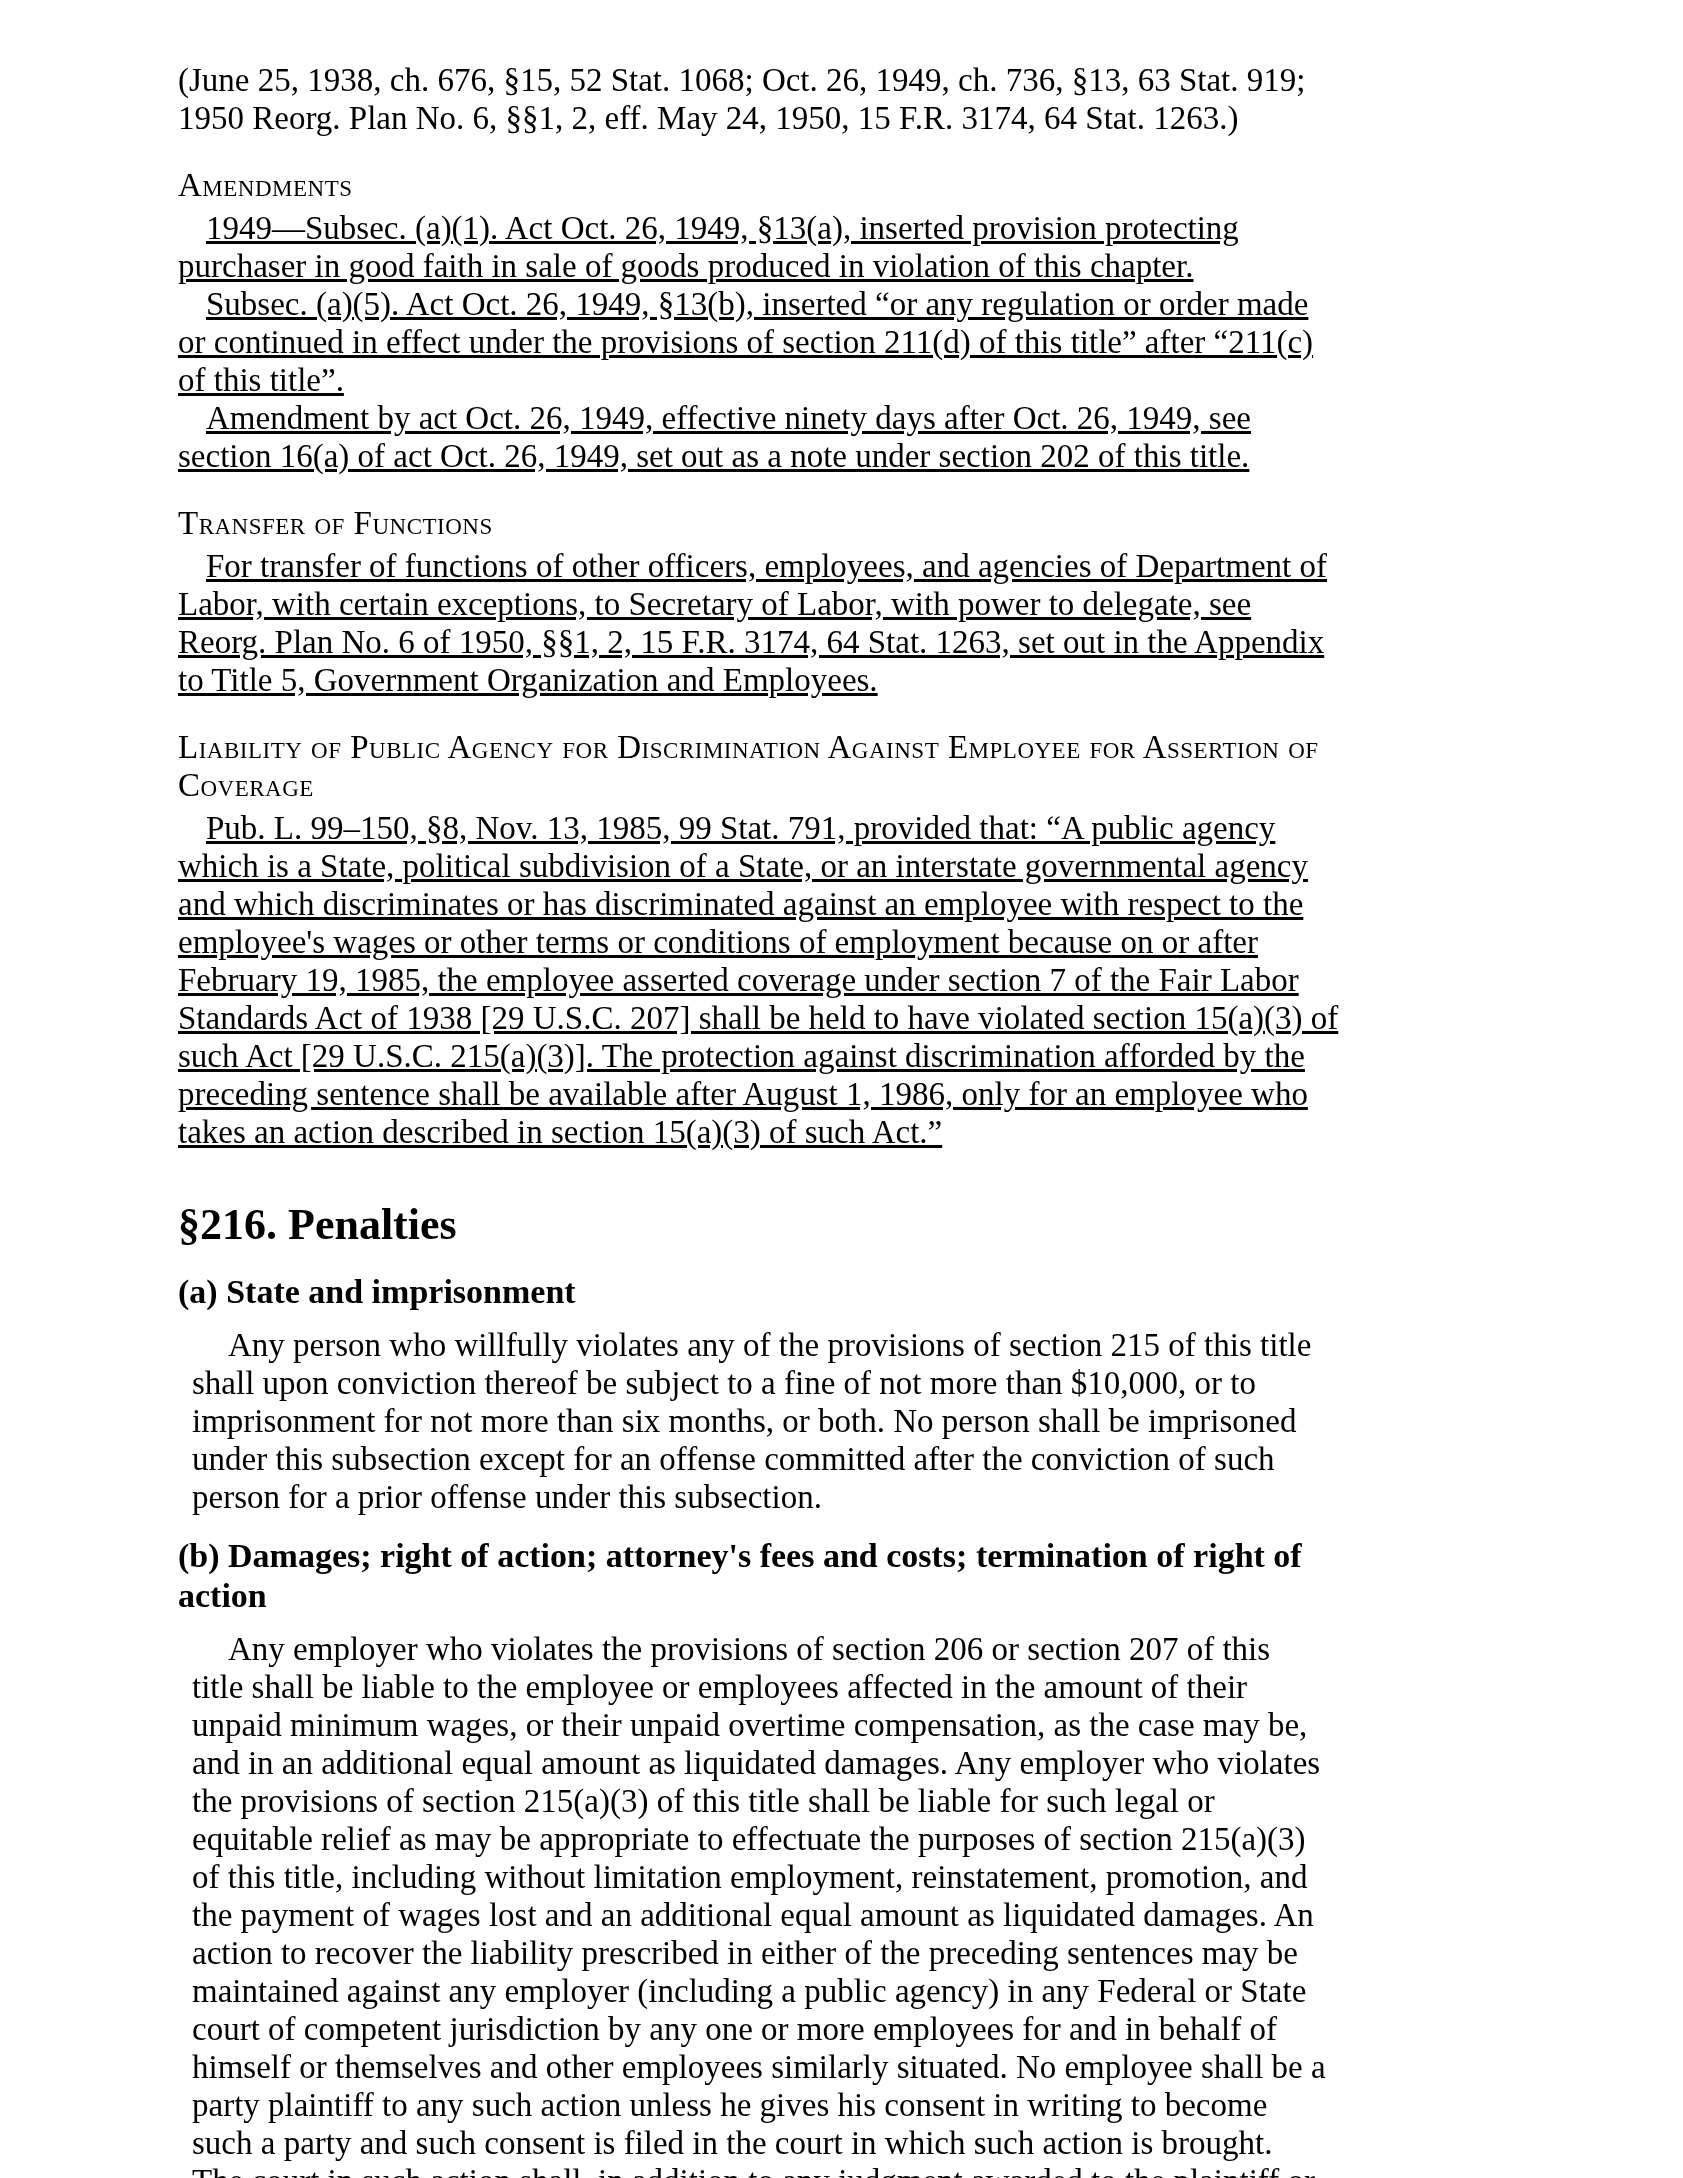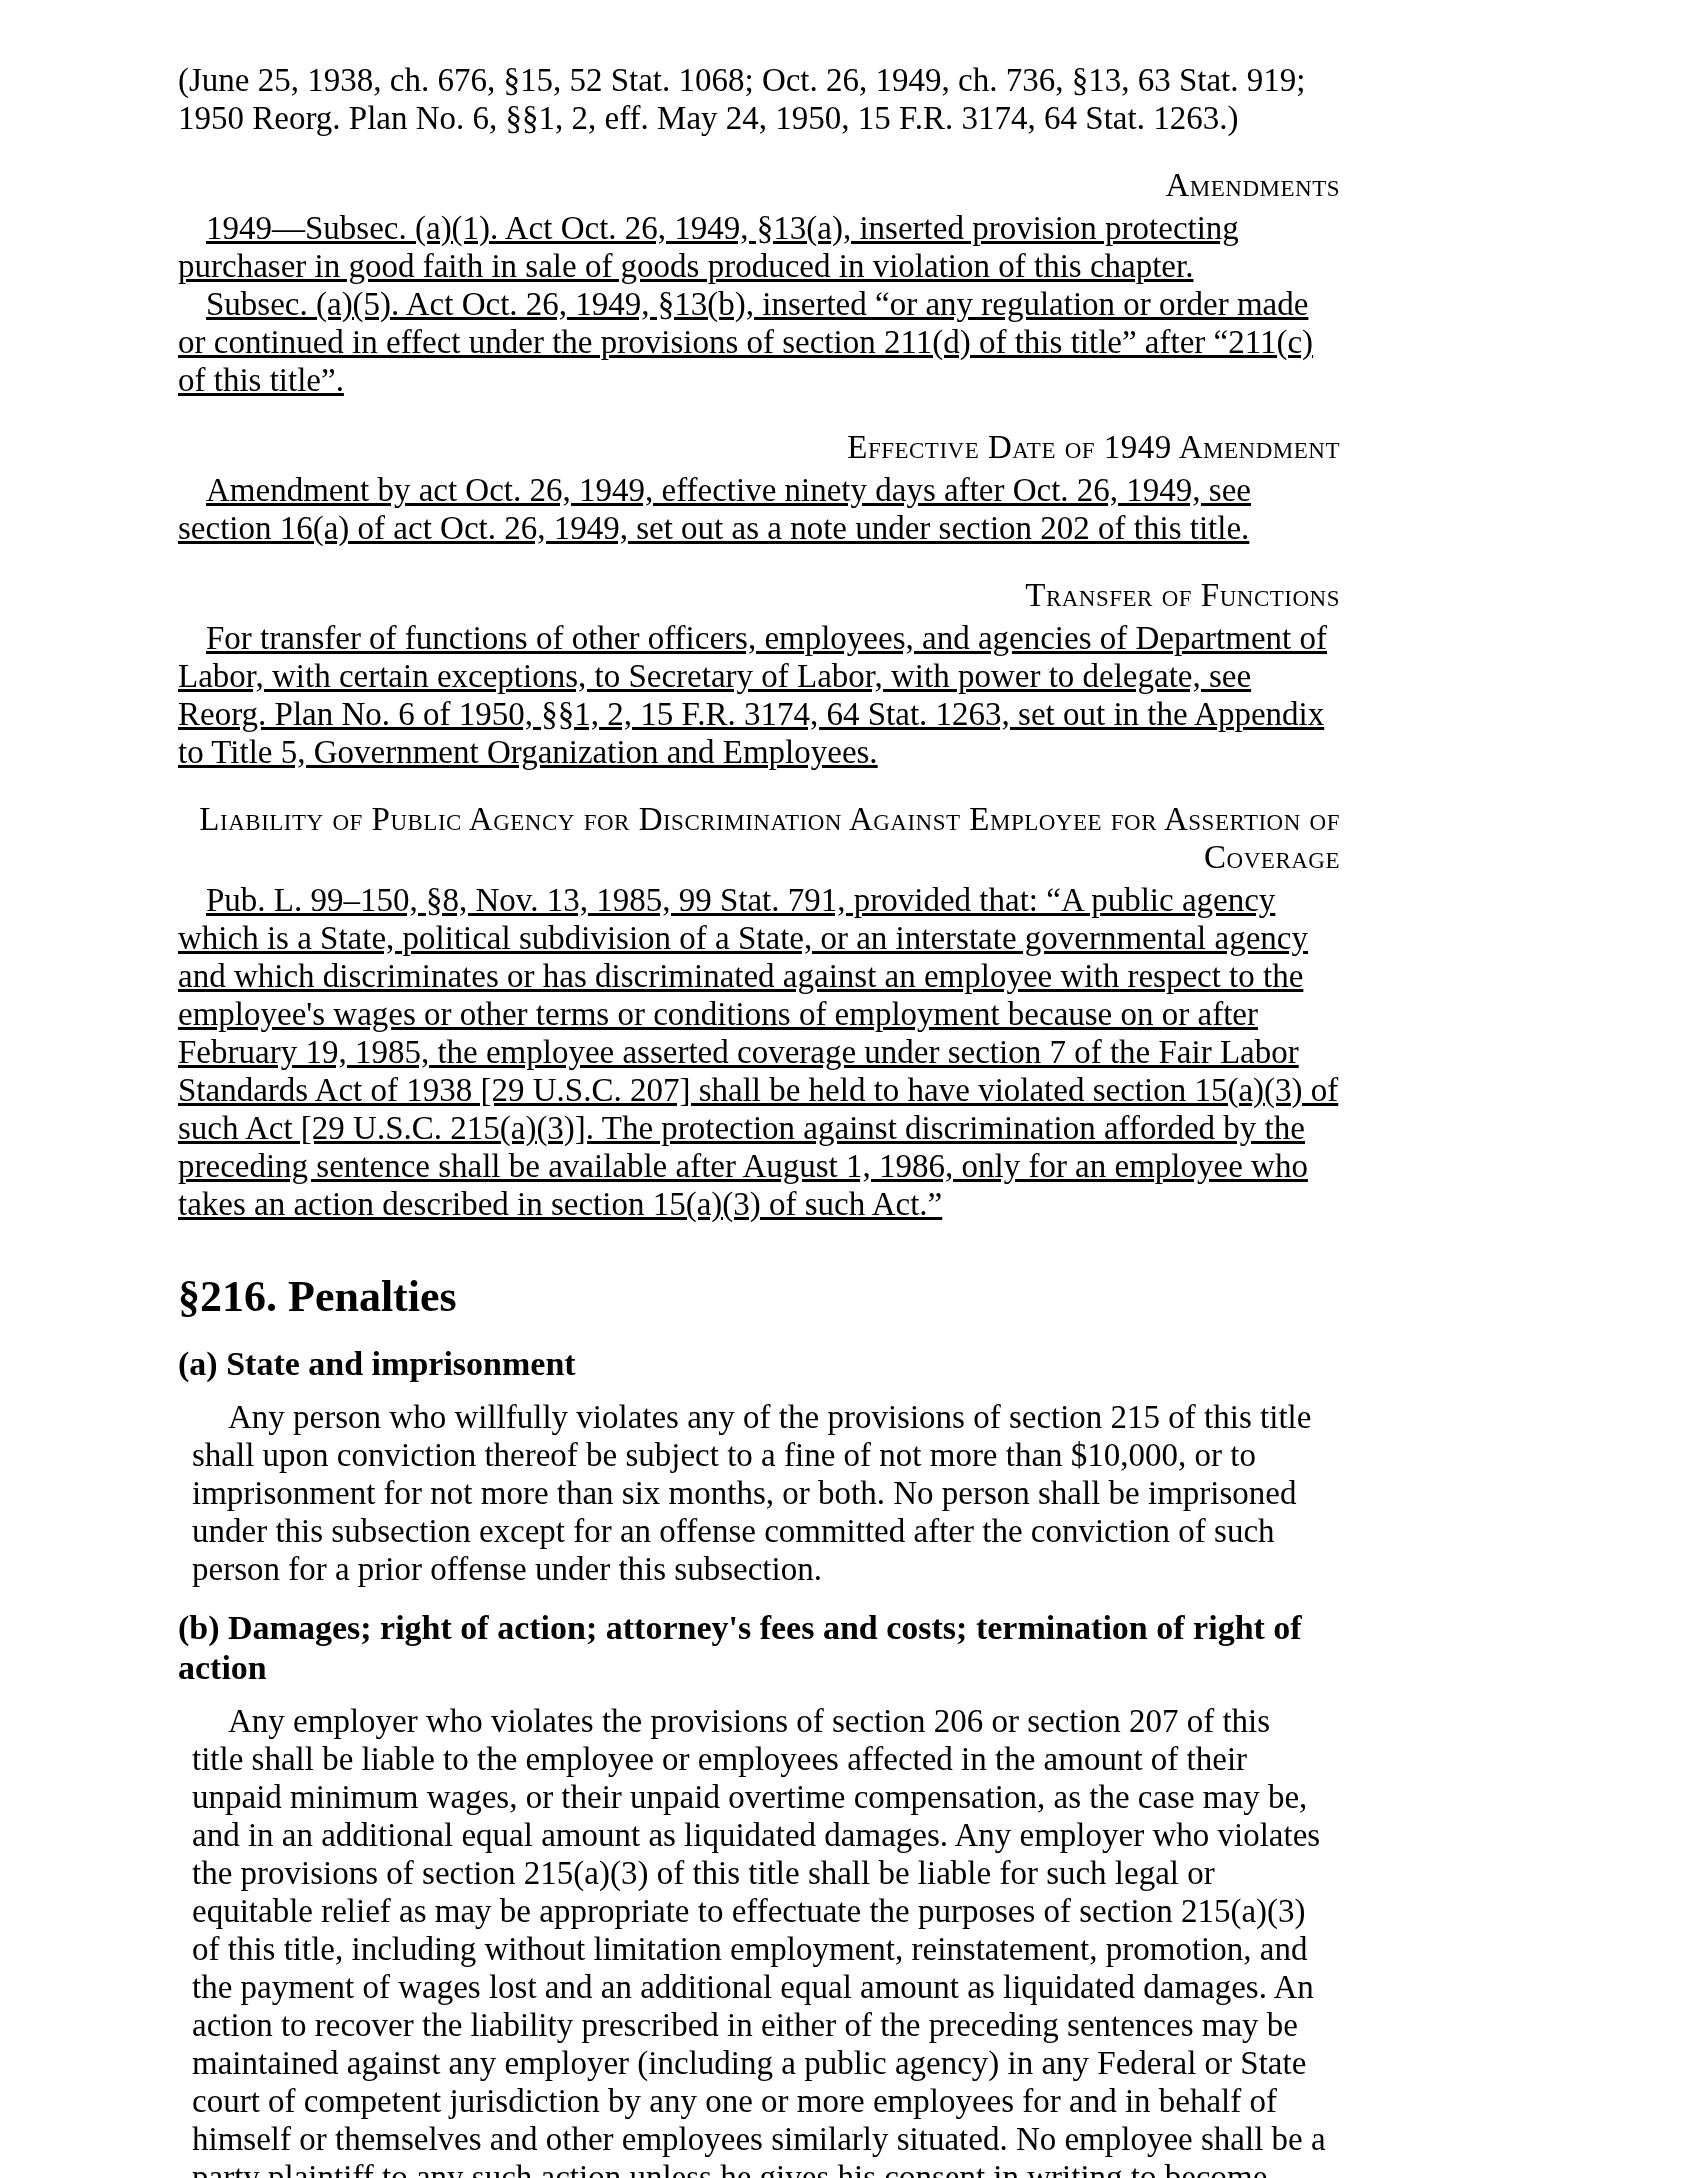--- a/index.html
+++ b/index.html
@@ -22,21 +22,21 @@
     font-family: "Liberation Serif", "DejaVu Serif", serif;
     font-size: 33px;
     line-height: 38px;
     text-align: left;
   }
   .citation {
     margin: 0;
   }
   .note-heading {
     margin: 29px 0 5px 0;
-    text-align: right;
+    text-align: left;
     font-weight: normal;
     font-size: 33px;
     font-variant: small-caps;
     letter-spacing: 0.5px;
   }
   .note-para {
     margin: 0;
     text-indent: 28px;
     text-decoration: underline;
   }
@@ -61,21 +61,20 @@
 <body>
 
 <div class="page">
 
   <p class="citation">(June 25, 1938, ch. 676, §15, 52 Stat. 1068; Oct. 26, 1949, ch. 736, §13, 63 Stat. 919; 1950 Reorg. Plan No. 6, §§1, 2, eff. May 24, 1950, 15 F.R. 3174, 64 Stat. 1263.)</p>
 
   <h4 class="note-heading">Amendments</h4>
   <p class="note-para">1949—Subsec. (a)(1). Act Oct. 26, 1949, §13(a), inserted provision protecting purchaser in good faith in sale of goods produced in violation of this chapter.</p>
   <p class="note-para">Subsec. (a)(5). Act Oct. 26, 1949, §13(b), inserted “or any regulation or order made or continued in effect under the provisions of section 211(d) of this title” after “211(c) of this title”.</p>
 
-  <h4 class="note-heading">Effective Date of 1949 Amendment</h4>
   <p class="note-para">Amendment by act Oct. 26, 1949, effective ninety days after Oct. 26, 1949, see section 16(a) of act Oct. 26, 1949, set out as a note under section 202 of this title.</p>
 
   <h4 class="note-heading">Transfer of Functions</h4>
   <p class="note-para">For transfer of functions of other officers, employees, and agencies of Department of Labor, with certain exceptions, to Secretary of Labor, with power to delegate, see Reorg. Plan No. 6 of 1950, §§1, 2, 15 F.R. 3174, 64 Stat. 1263, set out in the Appendix to Title 5, Government Organization and Employees.</p>
 
   <h4 class="note-heading">Liability of Public Agency for Discrimination Against Employee for Assertion of Coverage</h4>
   <p class="note-para">Pub. L. 99–150, §8, Nov. 13, 1985, 99 Stat. 791, provided that: “A public agency which is a State, political subdivision of a State, or an interstate governmental agency and which discriminates or has discriminated against an employee with respect to the employee's wages or other terms or conditions of employment because on or after February 19, 1985, the employee asserted coverage under section 7 of the Fair Labor Standards Act of 1938 [29 U.S.C. 207] shall be held to have violated section 15(a)(3) of such Act [29 U.S.C. 215(a)(3)]. The protection against discrimination afforded by the preceding sentence shall be available after August 1, 1986, only for an employee who takes an action described in section 15(a)(3) of such Act.”</p>
 
   <h1 class="section-title">§216. Penalties</h1>
 

